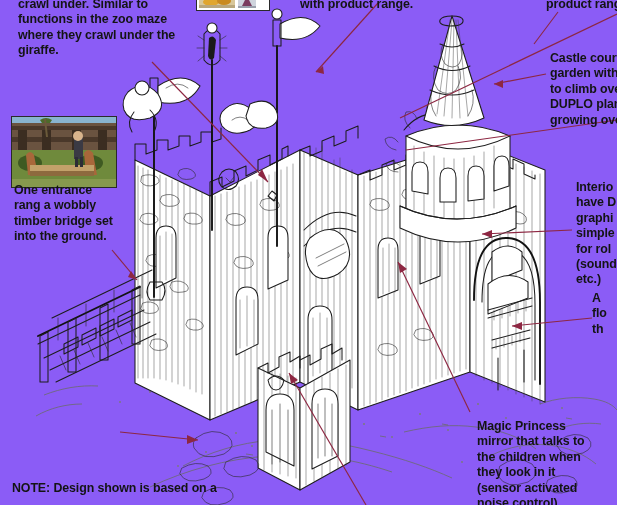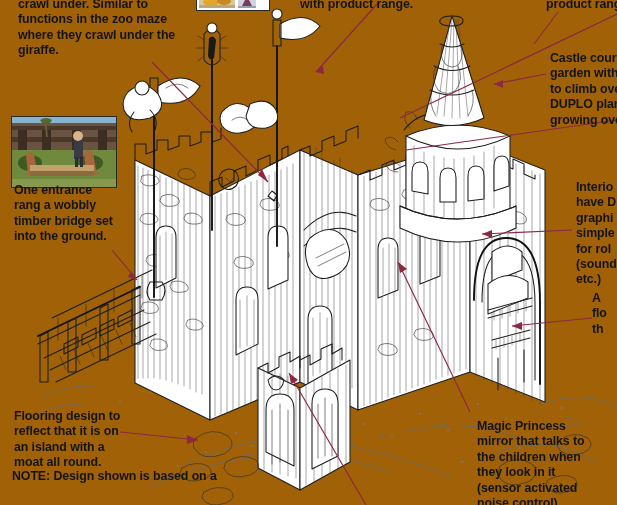--- a/index.html
+++ b/index.html
@@ -1,18 +1,18 @@
 <!DOCTYPE html>
 <html><head>
 <meta charset="utf-8">
 <style>
   html,body{margin:0;padding:0;background:#ffffff;}
   body{width:617px;height:505px;position:relative;overflow:hidden;
        font-family:"Liberation Sans",sans-serif;color:#111;}
-  #page{position:absolute;inset:0;width:617px;height:505px;overflow:hidden;background:#a16207;}
+  #page{position:absolute;inset:0;width:617px;height:505px;overflow:hidden;background:#8b5cf6;}
 
   .note{position:absolute;font-weight:bold;font-size:12.4px;line-height:15.4px;
         letter-spacing:-0.1px;color:#141414;white-space:pre-line;}
 
   .thumb{position:absolute;border:1px solid #2a2a2a;overflow:hidden;background:#cfcfcf;}
 
   svg.art{position:absolute;left:0;top:0;width:617px;height:505px;overflow:visible;}
 
   .ink{fill:none;stroke:#1d1d1d;stroke-width:1.05;stroke-linecap:round;stroke-linejoin:round;}
   .ink-t{fill:none;stroke:#2a2a2a;stroke-width:0.6;stroke-linecap:round;stroke-linejoin:round;}
@@ -530,27 +530,23 @@
 
   <div class="note" style="left:592px;top:291px;width:60px;">A
 flo
 th</div>
 
   <div class="note" style="left:14px;top:183px;width:160px;">One entrance
 rang a wobbly
 timber bridge set
 into the ground.</div>
 
-  <div class="note" style="left:14px;top:409px;width:160px;">Flooring design to
-reflect that it is on
-an island with a
-moat all round.</div>
 
   <div class="note" style="left:477px;top:419px;width:150px;">Magic Princess
 mirror that talks to
 the children when
 they look in it
 (sensor activated
 noise control)</div>
 
-  <div class="note" style="left:12px;top:469px;width:300px;">NOTE: Design shown is based on a</div>
+  <div class="note" style="left:12px;top:481px;width:300px;">NOTE: Design shown is based on a</div>
 
 </div>
 
 </body></html>

